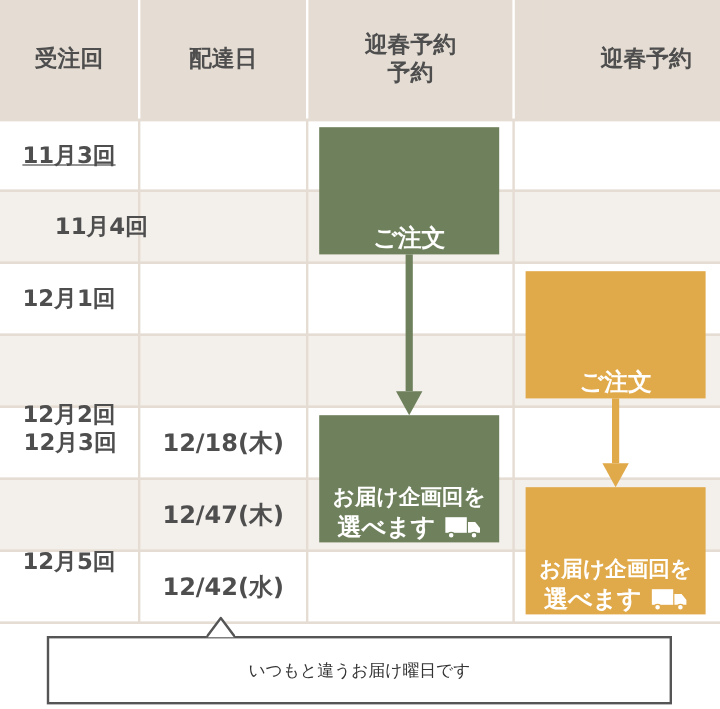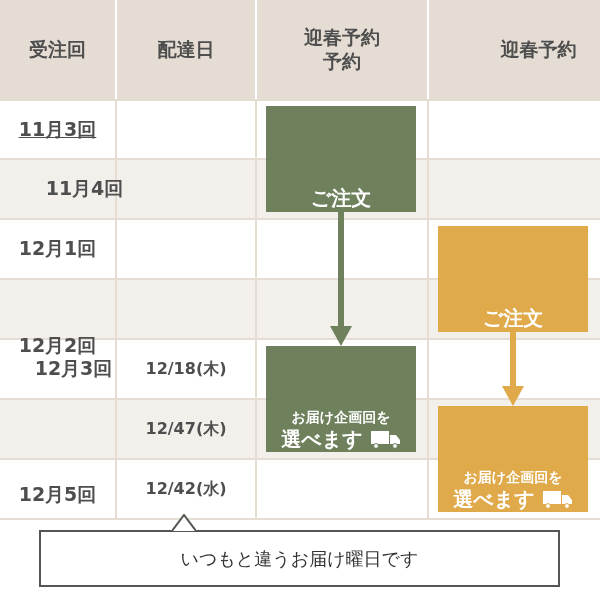--- a/index.html
+++ b/index.html
@@ -9,34 +9,34 @@
     .grid { position: absolute; left: 0; top: 0; width: 600px; height: 520px; background: #e5ddd3; }
     .cell { position: absolute; display: flex; align-items: center; justify-content: center; text-align: center; }
     .hdr { background: #e5ddd3; font-weight: bold; font-size: 19px; color: #4e4e4e; line-height: 1.25; }
     .row-odd { background: #ffffff; }
     .row-even { background: #f3f0ec; }
     .colline { position: absolute; top: 0; width: 2px; height: 520px; background: #e5ddd3; }
     .rowline { position: absolute; left: 0; width: 600px; height: 2px; background: #e5ddd3; }
     .hdr-sep { position: absolute; top: 0; width: 2px; height: 99px; background: #ffffff; }
 
     .order-label { font-weight: bold; font-size: 19px; color: #4e4e4e; }
-    .date-label { font-weight: bold; font-size: 16px; color: #4e4e4e; }
+    .date-label { font-weight: bold; font-size: 20px; color: #4e4e4e; }
 
     .box { position: absolute; display: flex; flex-direction: column; align-items: center; justify-content: flex-end; color: #ffffff; font-weight: bold; }
     .green { background: #6e805c; }
     .gold { background: #e0a94a; }
     .box .big { font-size: 20px; }
-    .box .small { font-size: 14px; line-height: 1.3; margin-top: 45px; }
+    .box .small { font-size: 18px; line-height: 1.3; margin-top: 45px; }
     .box .line2 { display: flex; align-items: center; font-size: 20px; line-height: 1.3; }
     .truck { display: inline-block; margin-left: 8px; width: 30px; height: 20px; position: relative; }
 
     .arrow-shaft { position: absolute; width: 6px; }
     .arrow-head { position: absolute; width: 0; height: 0; border-left: 11px solid transparent; border-right: 11px solid transparent; }
 
-    .callout { position: absolute; left: 39px; top: 530px; width: 521px; height: 57px; border: 2px solid #555555; background: #ffffff; display: flex; align-items: center; justify-content: center; font-size: 18px; color: #333333; }
+    .callout { position: absolute; left: 39px; top: 530px; width: 521px; height: 57px; border: 2px solid #555555; background: #ffffff; display: flex; align-items: center; justify-content: center; font-size: 14px; color: #333333; }
     .callout-tip { position: absolute; left: 172px; top: 514px; width: 24px; height: 18px; }
   </style>
 </head>
 <body>
 
 <div class="grid">
 
   <div class="cell hdr" style="left:0;top:0;width:115px;height:99px;">
       <span>受注回</span>
     </div>
@@ -79,24 +79,24 @@
     </div>
   <div class="cell order-label" style="left:0;top:160px;width:115px;height:58px;margin-left:27px;">
       <span>11月4回</span>
     </div>
   <div class="cell order-label" style="left:0;top:220px;width:115px;height:58px;">
       <span>12月1回</span>
     </div>
   <div class="cell order-label" style="left:0;top:280px;width:115px;height:58px;margin-top:37px;">
       <span>12月2回</span>
     </div>
-  <div class="cell order-label" style="left:16px;top:340px;width:115px;height:58px;border-radius:28px;">
+  <div class="cell order-label" style="left:1px;top:340px;width:115px;height:58px;border-radius:28px;">
       <span>12月3回</span>
     </div>
-  <div class="cell order-label" style="left:0;top:475px;width:115px;height:40px;align-items:center;">
+  <div class="cell order-label" style="left:0;top:448px;width:115px;height:40px;align-items:center;">
       <span>12月5回</span>
     </div>
 
   <div class="cell date-label" style="left:117px;top:340px;width:138px;height:58px;">
       <span>12/18(木)</span>
     </div>
   <div class="cell date-label" style="left:117px;top:400px;width:138px;height:58px;">
       <span>12/47(木)</span>
     </div>
   <div class="cell date-label" style="left:117px;top:460px;width:138px;height:58px;">

